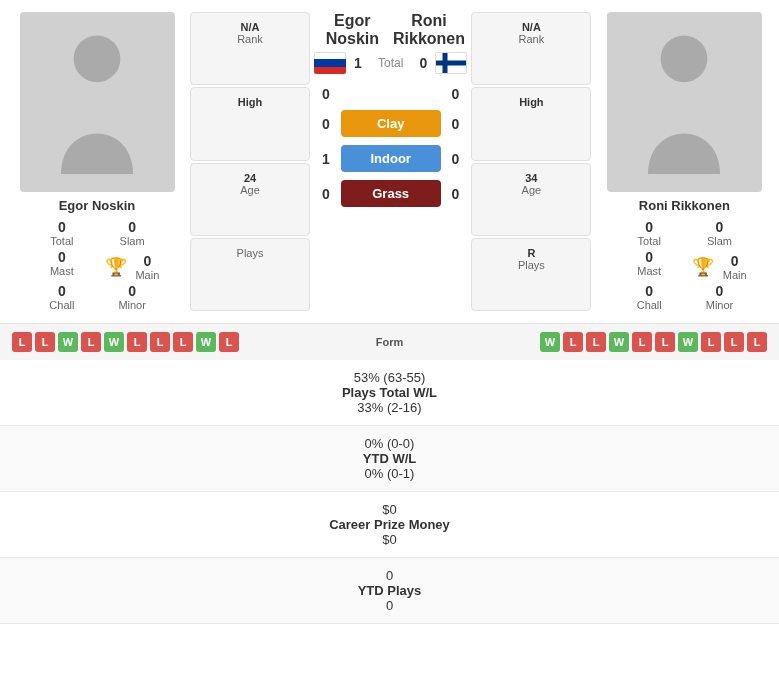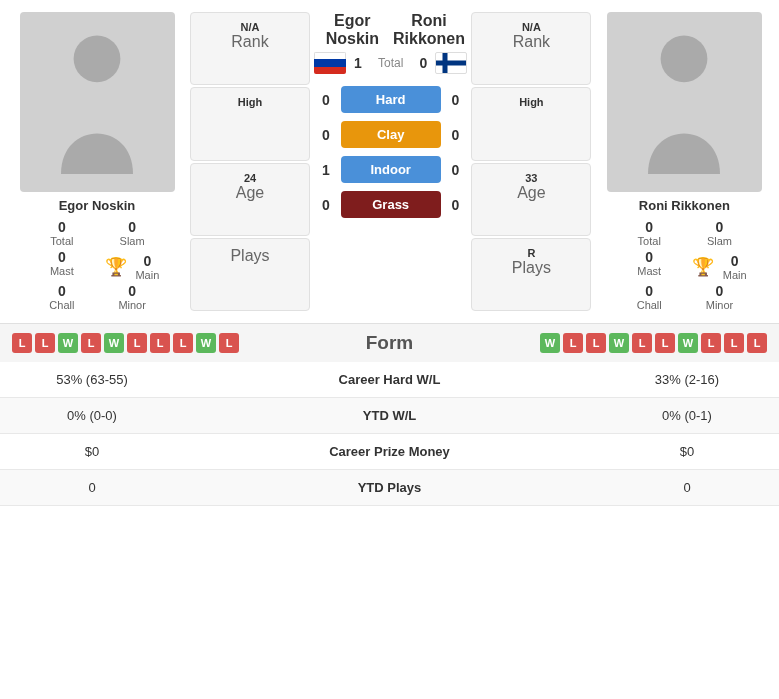--- a/index.html
+++ b/index.html
@@ -121,21 +121,21 @@
       flex: 1;
     }
 
     .stat-box-value {
       font-size: 11px;
       font-weight: 600;
       color: #333;
     }
 
     .stat-box-label {
-      font-size: 16px;
+      font-size: 11px;
       color: #666;
     }
 
     
     .center-section {
       flex: 1;
       display: flex;
       flex-direction: column;
       align-items: center;
       justify-content: flex-start;
@@ -253,34 +253,35 @@
       justify-content: center;
       font-size: 11px;
       font-weight: 700;
       color: #fff;
     }
 
     .form-badge.W { background: #5cb85c; }
     .form-badge.L { background: #d9534f; }
 
     .form-label {
-      font-size: 19px;
+      font-size: 11px;
       font-weight: 600;
       color: #555;
       text-align: center;
     }
 
     
     .stats-row {
       display: flex;
       align-items: center;
       justify-content: space-between;
       padding: 10px 12px;
       border-bottom: 1px solid #e8e8e8;
       background: #fff;
+      flex-direction: column;
     }
 
     .stats-row:nth-child(even) {
       background: #f9f9f9;
     }
 
     .stats-row-value {
       font-size: 13px;
       color: #333;
       width: 160px;
@@ -422,21 +423,20 @@
           <div class="flag-finland">
             <div class="cross-h"></div>
             <div class="cross-v"></div>
           </div>
         </div>
       </div>
 
       <div class="surface-rows">
         <div class="surface-row">
           <span class="surface-score">0</span>
-          <button class="surface-btn hard">Hard</button>
           <span class="surface-score">0</span>
         </div>
         <div class="surface-row">
           <span class="surface-score">0</span>
           <button class="surface-btn clay">Clay</button>
           <span class="surface-score">0</span>
         </div>
         <div class="surface-row">
           <span class="surface-score">1</span>
           <button class="surface-btn indoor">Indoor</button>
@@ -452,21 +452,21 @@
 
     <div class="right-stats">
       <div class="stat-box">
         <div class="stat-box-value">N/A</div>
         <div class="stat-box-label">Rank</div>
       </div>
       <div class="stat-box">
         <div class="stat-box-value">High</div>
       </div>
       <div class="stat-box">
-        <div class="stat-box-value">33</div>
+        <div class="stat-box-value">34</div>
         <div class="stat-box-label">Age</div>
       </div>
       <div class="stat-box">
         <div class="stat-box-value">R</div>
         <div class="stat-box-label">Plays</div>
       </div>
     </div>
 
     <div class="player-card">
       <div class="player-avatar">
@@ -535,21 +535,21 @@
         <div class="form-badge W">W</div>
         <div class="form-badge L">L</div>
         <div class="form-badge L">L</div>
         <div class="form-badge L">L</div>
       </div>
   </div>
 
   <div class="comparison-table" id="comparison-rows">
       <div class="stats-row">
         <div class="stats-row-value">53% (63-55)</div>
-        <div class="stats-row-label">Career Hard W/L</div>
+        <div class="stats-row-label">Plays Total W/L</div>
         <div class="stats-row-value">33% (2-16)</div>
       </div>
       <div class="stats-row">
         <div class="stats-row-value">0% (0-0)</div>
         <div class="stats-row-label">YTD W/L</div>
         <div class="stats-row-value">0% (0-1)</div>
       </div>
       <div class="stats-row">
         <div class="stats-row-value">$0</div>
         <div class="stats-row-label">Career Prize Money</div>

